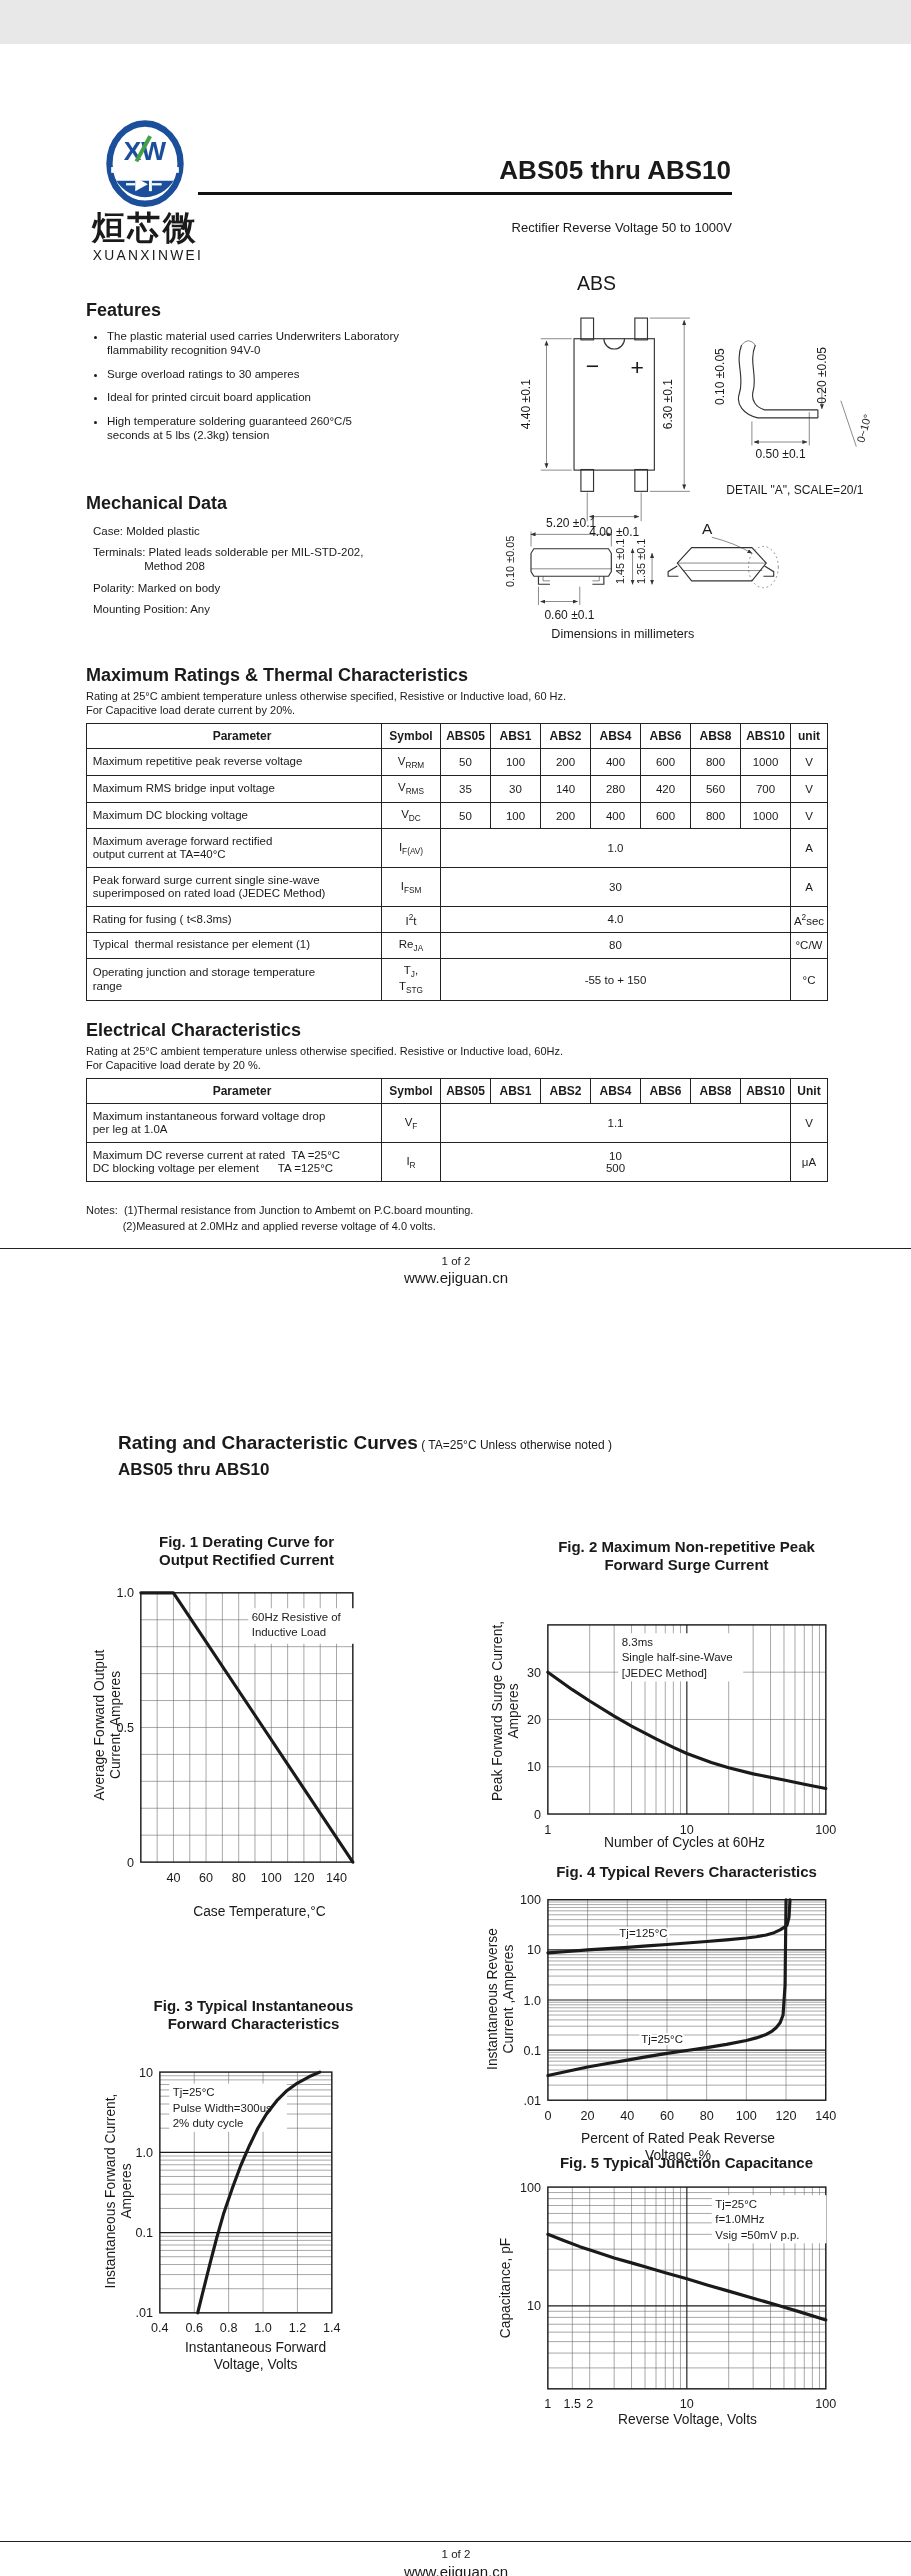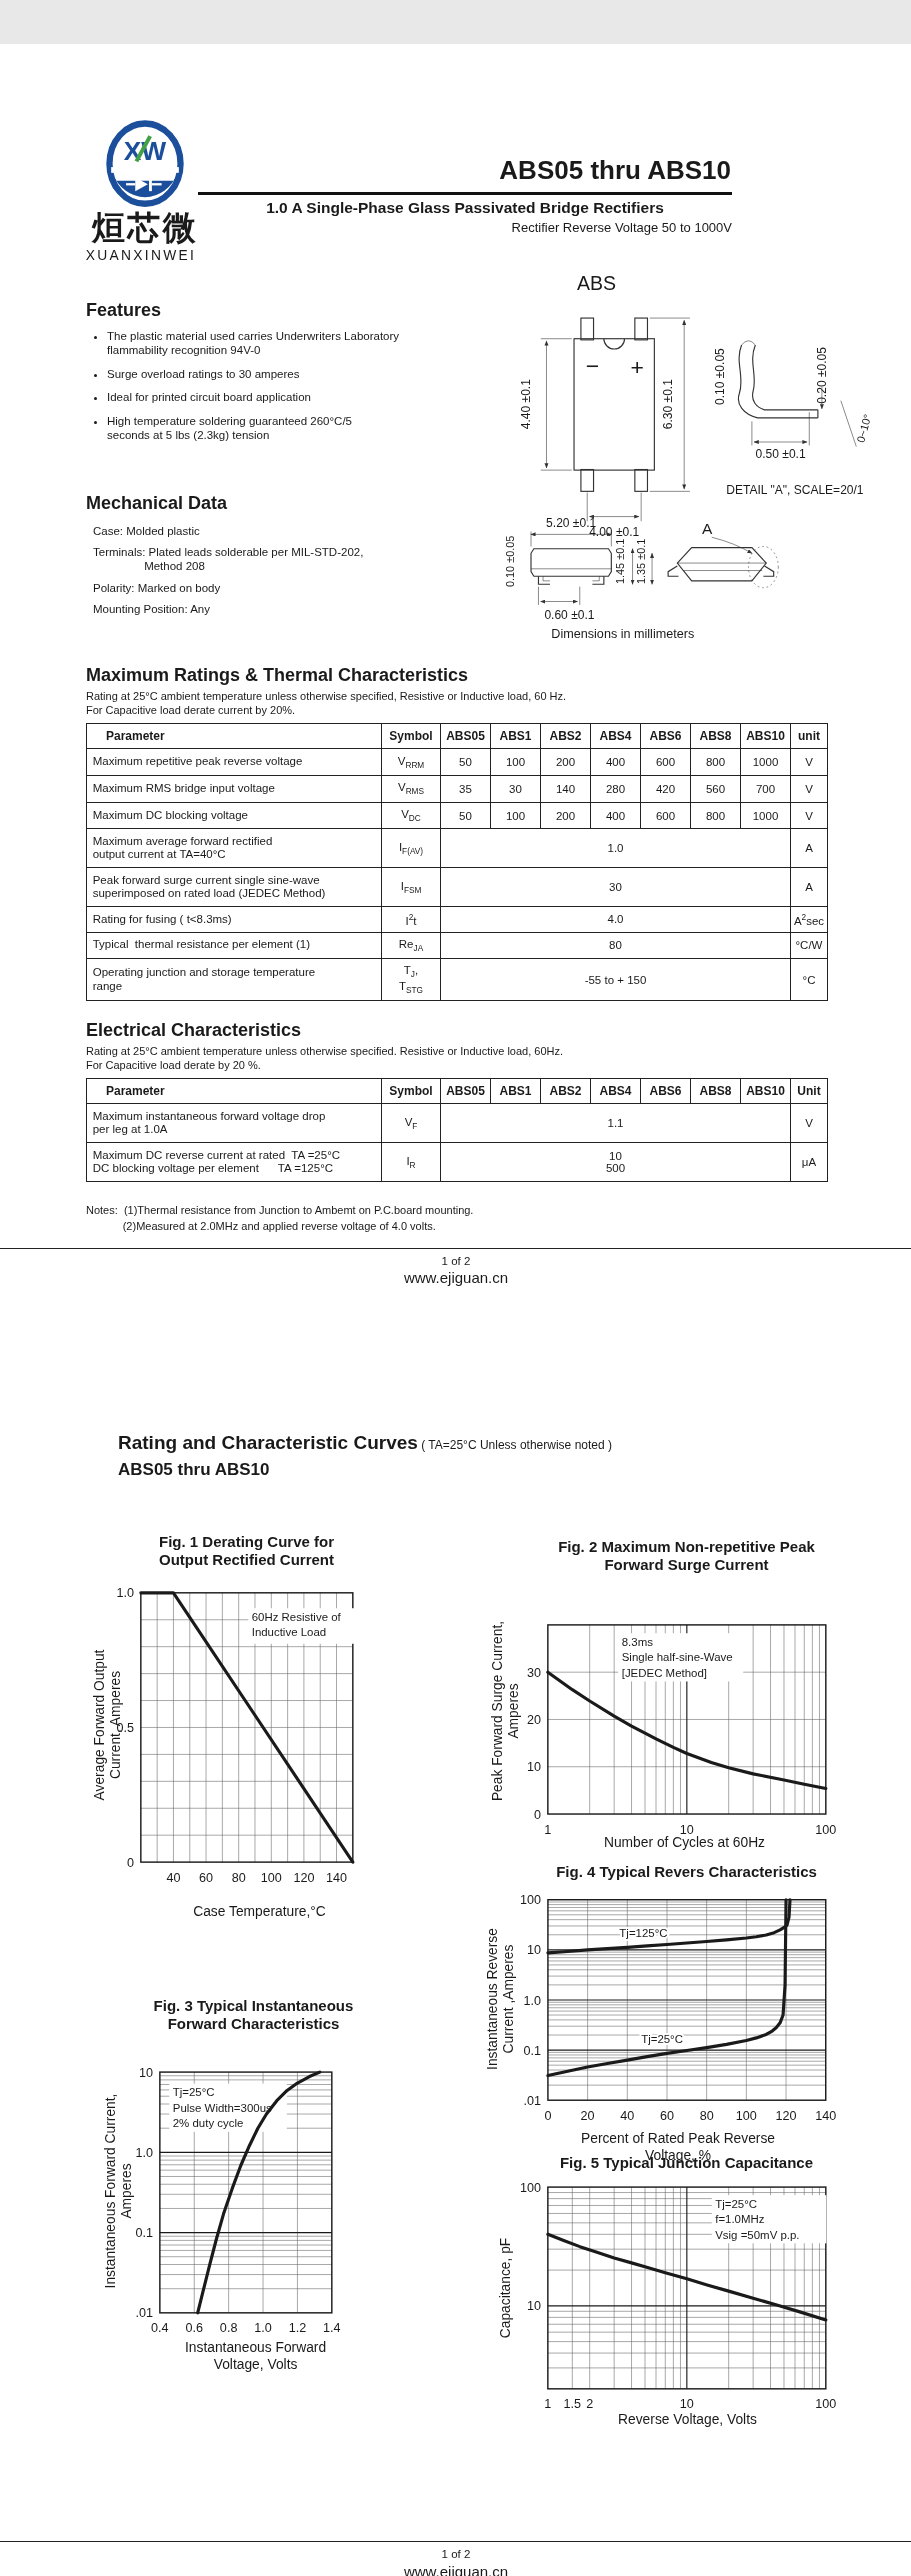--- a/index.html
+++ b/index.html
@@ -18,21 +18,21 @@
   ul.mech{list-style:none;margin:0;padding:0;}
   ul.mech li{font-size:11.5px;line-height:14.3px;margin:0 0 6.9px 0;white-space:pre-wrap;}
   ul.plain{list-style:none;margin:0;padding:0;}
   ul.plain li{font-size:11px;line-height:15.5px;white-space:pre-wrap;}
   table.dt{border-collapse:collapse;table-layout:fixed;border:1.1px solid #222;}
   table.dt th,table.dt td{border:0.6px solid #222;border-top-width:1.1px;border-bottom-width:1.1px;
      padding:5.2px 2.9px;text-align:center;vertical-align:middle;}
   table.dt th{font-size:12px;font-weight:bold;}
   table.dt td{font-size:11.5px;}
   table.dt td.param{text-align:left;padding-left:5.7px;white-space:pre-wrap;line-height:13.8px;}
-  table.dt th.param{text-align:left;padding-left:19px;}
+  table.dt th.param{text-align:center;padding-left:19px;}
   table.dt sub{font-size:0.72em;}
   table.dt sup{font-size:0.72em;}
   .fig-title{position:absolute;width:379px;text-align:center;font-size:15px;font-weight:bold;
      line-height:18px;white-space:pre-line;}
   .fig-ylabel{position:absolute;transform:translate(-50%,-50%) rotate(-90deg);white-space:nowrap;
      text-align:center;font-size:13.8px;line-height:15.5px;}
   .fig-ylabel.multi{white-space:pre;}
   .fig-xlabel{position:absolute;width:379px;margin-left:-189px;text-align:center;font-size:13.8px;line-height:17px;white-space:pre-line;}
   .fig-xlabel.left{width:auto;margin-left:0;text-align:center;}
   .fig-svg{position:absolute;overflow:visible;}
@@ -71,25 +71,24 @@
     <text x="75" y="70" text-anchor="middle" font-family="Liberation Sans, sans-serif" font-size="46" font-weight="bold" fill="#1b4f9c">XW</text>
     <line x1="84" y1="28" x2="60" y2="72" stroke="#43a047" stroke-width="7"></line>
     <g>
       <path d="M58,100 L58,124 L80,112 Z" fill="#ffffff"></path>
       <rect x="82" y="100" width="5" height="24" fill="#ffffff"></rect>
       <line x1="42" y1="112" x2="58" y2="112" stroke="#ffffff" stroke-width="4"></line>
       <line x1="87" y1="112" x2="104" y2="112" stroke="#ffffff" stroke-width="4"></line>
     </g>
   </svg>
   <div class="abs logo-cn" style="left:76px;top:162px;width:138px;">烜芯微</div>
-  <div class="abs logo-en" style="left:72px;top:204px;width:138px;">XUANXINWEI</div>
+  <div class="abs logo-en" style="left:79px;top:204px;width:138px;">XUANXINWEI</div>
 
   <div class="abs doc-title" style="left:344px;top:111px;width:387px;">ABS05 thru ABS10</div>
   <div class="abs rule" style="left:198px;top:148px;width:534px;height:2.9px;"></div>
-  <div class="abs subtitle" style="left:198px;top:155px;width:534px;">1.0 A Single-Phase Glass Passivated Bridge Rectifiers</div>
   <div class="abs subtitle2" style="left:198px;top:176px;width:534px;">Rectifier Reverse Voltage 50 to 1000V</div>
   <div class="abs pkg-label" style="left:577px;top:228px;width:80px;">ABS</div>
 
   <div class="abs h1" style="left:86px;top:256px;">Features</div>
   <ul class="abs feat" style="left:92px;top:285px;width:402px;">
       <li>The plastic material used carries Underwriters Laboratory
 flammability recognition 94V-0</li>
       <li>Surge overload ratings to 30 amperes</li>
       <li>Ideal for printed circuit board application</li>
       <li>High temperature soldering guaranteed 260°C/5

